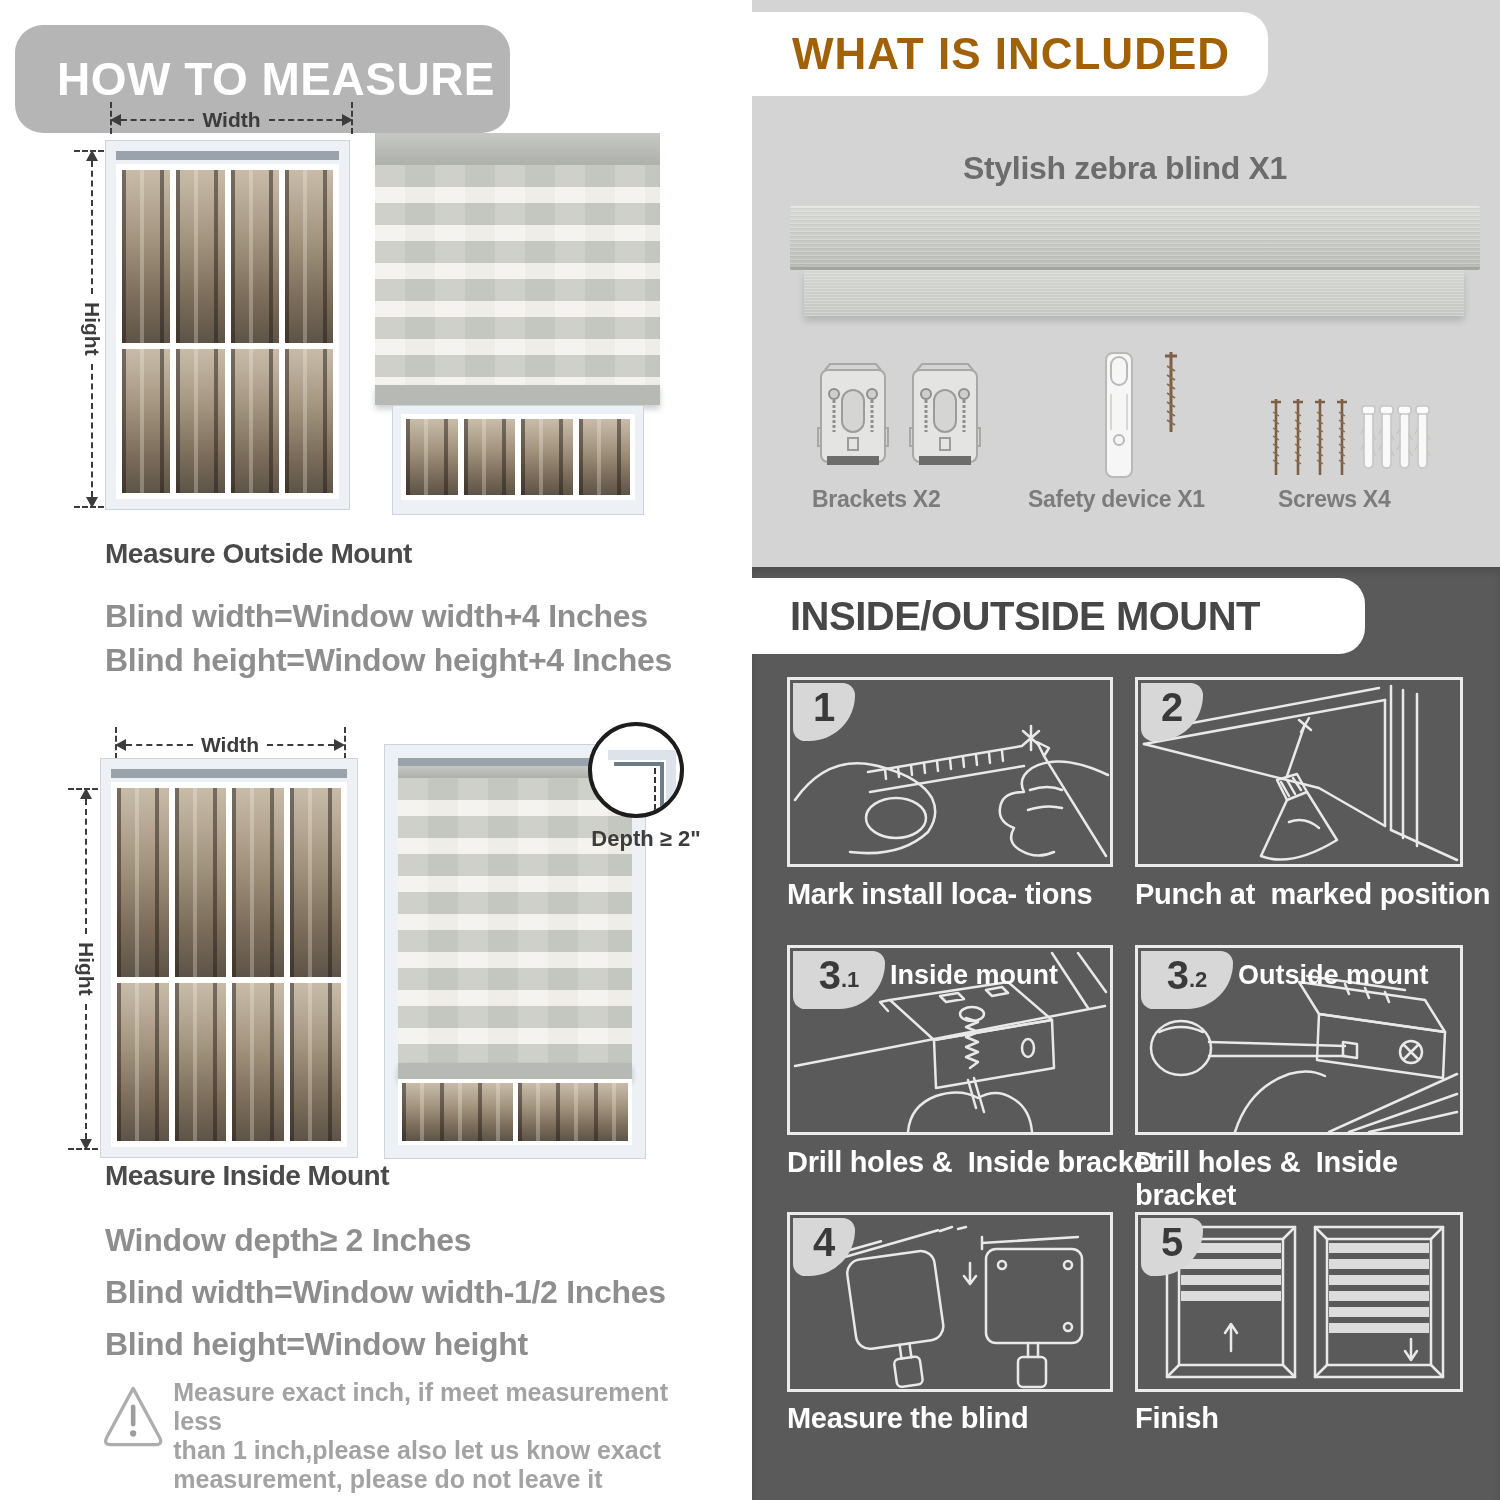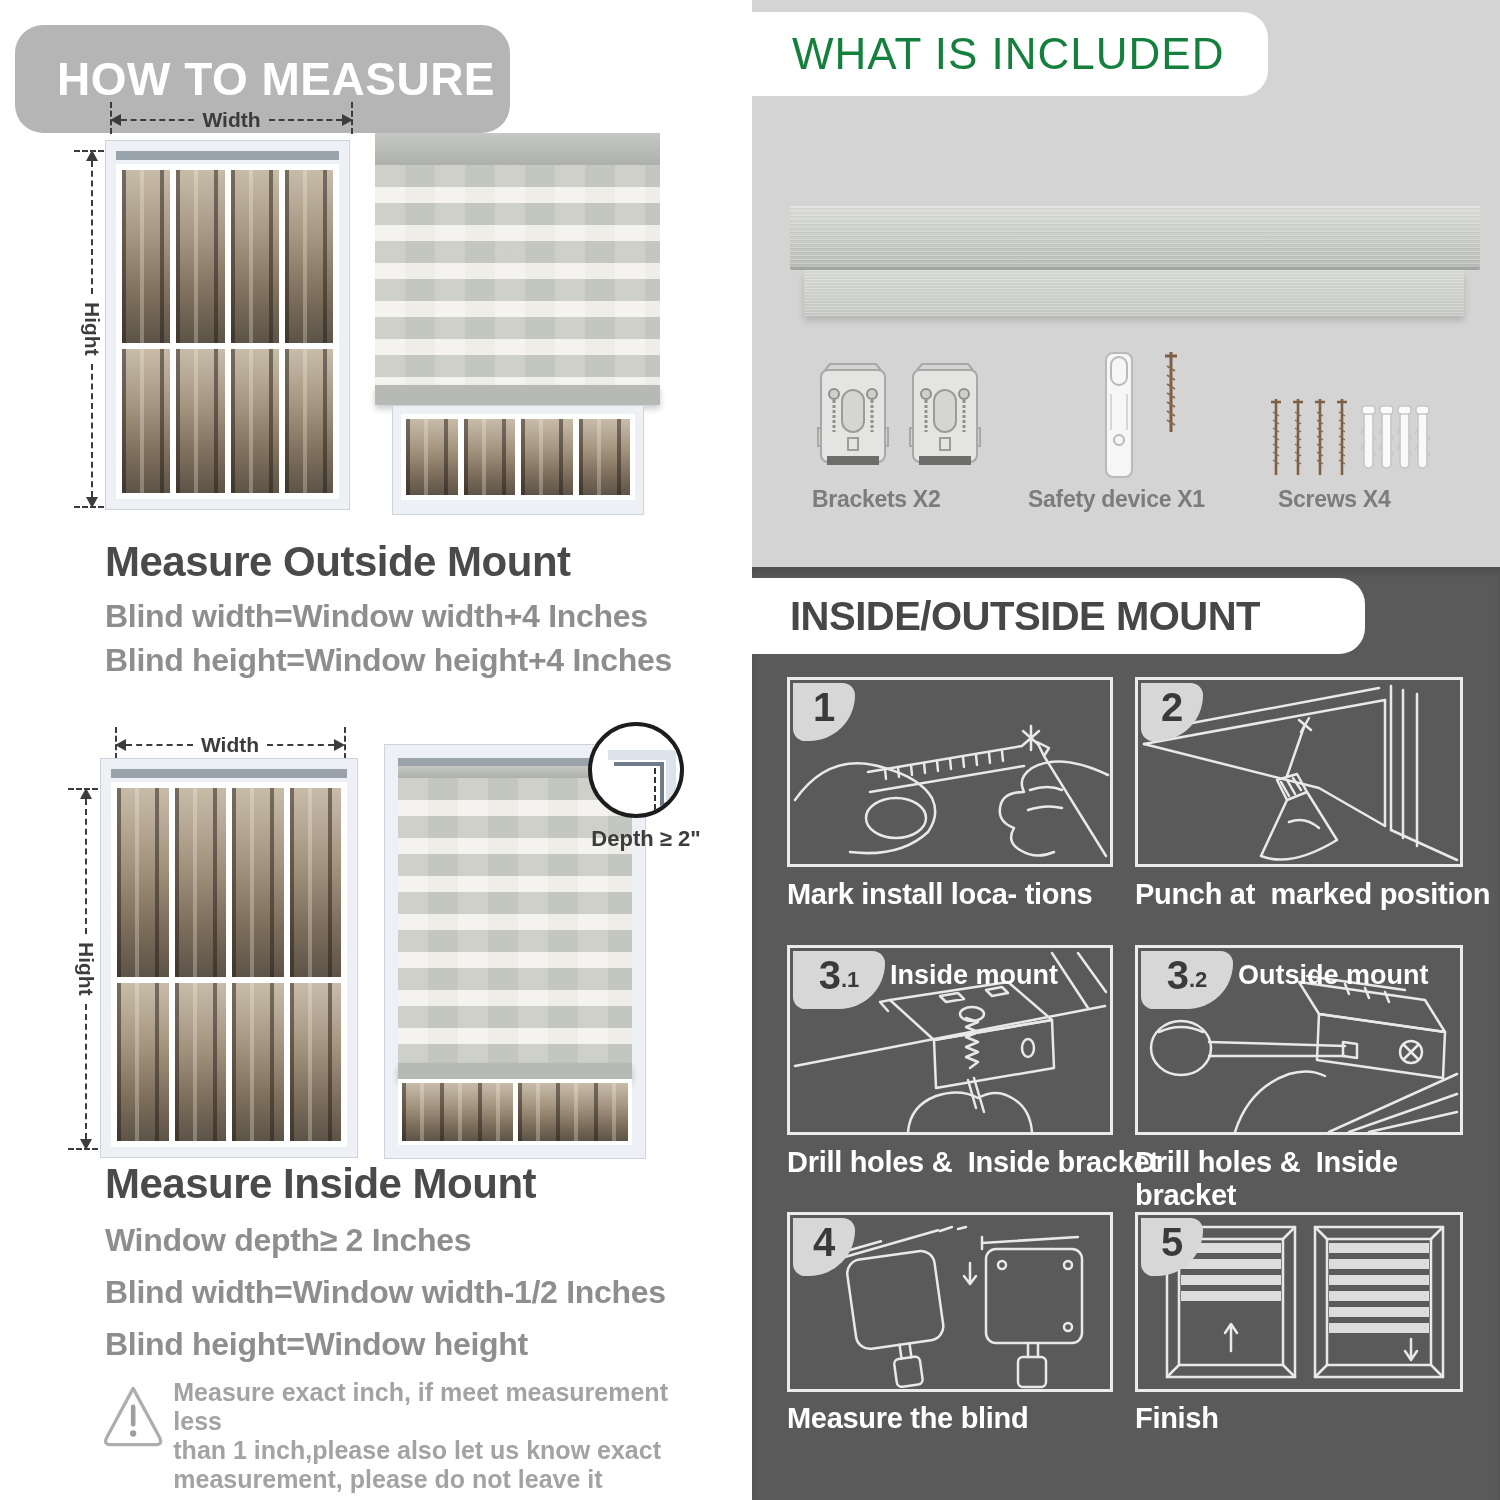--- a/index.html
+++ b/index.html
@@ -9,27 +9,27 @@
 
   
   .hdr-left{left:15px;top:25px;width:495px;height:108px;background:#b5b5b5;
             border-radius:28px;display:flex;align-items:center;padding-left:42px;}
   .hdr-left span{color:#ffffff;font-size:46px;font-weight:700;letter-spacing:.5px;}
   .panel-included{left:752px;top:0;width:748px;height:567px;background:#d4d4d4;}
   .panel-mount{left:752px;top:567px;width:748px;height:933px;background:#5a5a5a;
                box-shadow:inset 0 6px 6px rgba(0,0,0,.12);}
   .hdr-included{left:752px;top:12px;width:516px;height:84px;background:#ffffff;
                 border-radius:0 26px 26px 0;display:flex;align-items:center;padding-left:40px;}
-  .hdr-included span{color:#15803d;font-size:44px;font-weight:400;letter-spacing:1px;}
+  .hdr-included span{color:#a16207;font-size:44px;font-weight:700;letter-spacing:1px;}
   .hdr-mount{left:752px;top:578px;width:613px;height:76px;background:#ffffff;
              border-radius:0 26px 26px 0;display:flex;align-items:center;padding-left:38px;}
   .hdr-mount span{color:#474747;font-size:40px;font-weight:700;letter-spacing:-.5px;}
 
   
-  .sec-title{font-size:42px;font-weight:700;color:#4a4a4a;letter-spacing:-.5px;}
+  .sec-title{font-size:28px;font-weight:700;color:#4a4a4a;letter-spacing:-.5px;}
   .sec-line{font-size:32px;font-weight:700;color:#8e8e8e;letter-spacing:-.3px;}
   .warn-text{font-size:25px;font-weight:700;color:#a3a3a3;line-height:29px;}
 
   
   .win{background:#edf0f4;border:1px solid #ccd3da;padding:10px;}
   .win-lintel{height:9px;background:#9aa2ab;margin-bottom:4px;}
   .win-sashes{display:flex;gap:6px;background:#ffffff;padding:6px;height:calc(100% - 13px);box-sizing:border-box;}
   .sash{flex:1;display:grid;grid-template-columns:1fr 1fr;grid-template-rows:1.2fr 1fr;gap:6px;background:#ffffff;}
   .pane{background:
      repeating-linear-gradient(90deg, rgba(35,28,22,.5) 0 4px, rgba(0,0,0,0) 4px 18px,
@@ -238,20 +238,21 @@
       <div class="warn-text">than 1 inch,please also let us know exact</div>
       <div class="warn-text">measurement, please do not leave it</div>
     </div>
   </div>
 
   <div class="abs panel-included"></div>
   <div class="abs hdr-included">
     <span>WHAT IS INCLUDED</span>
   </div>
 
+  <div class="abs blind-label" style="left:890px;top:150px;width:470px;">Stylish zebra blind X1</div>
 
   <div class="abs rail-main" style="left:790px;top:206px;width:690px;height:64px;"></div>
   <div class="abs rail-strip" style="left:804px;top:270px;width:660px;height:46px;"></div>
 
   <div class="abs" style="left:815px;top:360px;display:flex;gap:14px;">
     <svg width="78" height="118" viewBox="0 0 78 118">
       <path d="M10,10 l5,-6 h46 l5,6" fill="none" stroke="#a8a8a6" stroke-width="2"></path>
       <rect x="6" y="10" width="64" height="92" rx="7" fill="#e4e4e2" stroke="#a8a8a6" stroke-width="2"></rect>
       <rect x="27" y="30" width="22" height="42" rx="11" fill="#d5d5d3" stroke="#9c9c9a" stroke-width="2"></rect>
       <circle cx="19" cy="34" r="5" fill="#cfcfcd" stroke="#8f8f8d" stroke-width="2"></circle>

